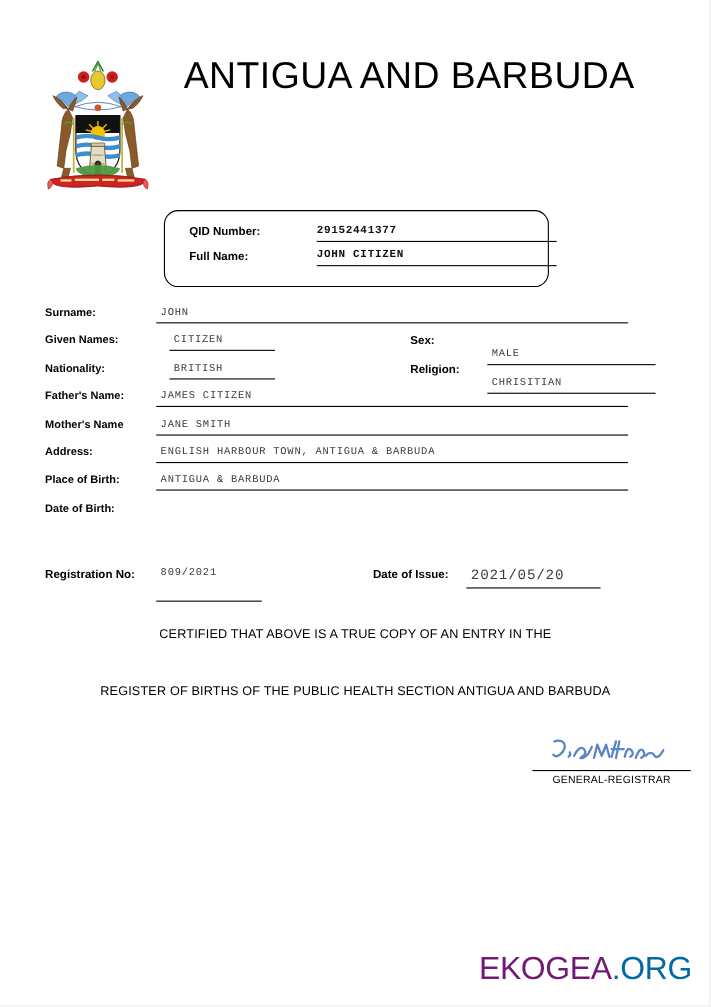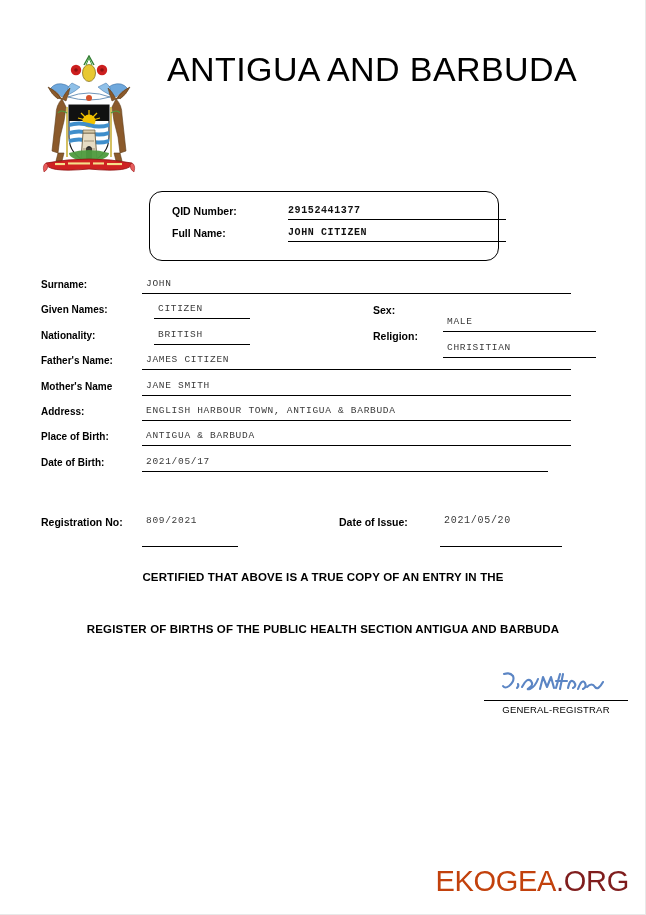--- a/index.html
+++ b/index.html
@@ -205,41 +205,41 @@
   .reg-label-r {
     position: absolute;
     left: 339px;
     top: 3px;
     font-size: 10.5px;
     font-weight: bold;
     color: #000000;
   }
   .reg-value-r {
     position: absolute;
-    left: 440px;
+    left: 424px;
     top: 2px;
     width: 122px;
     font-family: "Liberation Mono", "DejaVu Sans Mono", monospace;
-    font-size: 10px;
+    font-size: 13px;
     letter-spacing: 0.7px;
     color: #3a3a3a;
     border-bottom: 1.1px solid #000000;
     padding-left: 4px;
-    padding-bottom: 20px;
+    padding-bottom: 4px;
     box-sizing: border-box;
   }
 
   
   .cert-line {
     position: absolute;
     left: 0;
     width: 646px;
     text-align: center;
     font-size: 11.5px;
-    font-weight: bold;
+    font-weight: normal;
     letter-spacing: 0.15px;
     color: #000000;
   }
   .cert-line-1 { top: 571px; }
   .cert-line-2 { top: 623px; }
 
   
   .sign-block {
     position: absolute;
     left: 484px;
@@ -269,22 +269,22 @@
 
   
   .watermark {
     position: absolute;
     right: 16px;
     bottom: 18px;
     font-size: 29px;
     letter-spacing: -0.3px;
     line-height: 1;
   }
-  .wm-main { color: #c2410c; margin-top: 28px; }
-  .wm-tld  { color: #7f1d1d; }
+  .wm-main { color: #701a75; margin-top: 28px; }
+  .wm-tld  { color: #0369a1; }
 </style>
 </head>
 <body>
 
 <div class="page">
 
   <div class="header">
 
     <div class="crest">
       <svg width="106" height="125" viewBox="0 0 106 125" xmlns="http://www.w3.org/2000/svg">
@@ -414,21 +414,20 @@
       <span class="fl-value w-full">ENGLISH HARBOUR TOWN, ANTIGUA &amp; BARBUDA</span>
     </div>
 
     <div class="field-row">
       <span class="fl-label">Place of Birth:</span>
       <span class="fl-value w-full">ANTIGUA &amp; BARBUDA</span>
     </div>
 
     <div class="field-row">
       <span class="fl-label">Date of  Birth:</span>
-      <span class="fl-value w-dob">2021/05/17</span>
     </div>
   </div>
 
   <div class="reg-row">
     <span class="reg-label-l">Registration No:</span>
     <span class="reg-value-l">809/2021</span>
     <span class="reg-label-r">Date of Issue:</span>
     <span class="reg-value-r">2021/05/20</span>
   </div>
 

